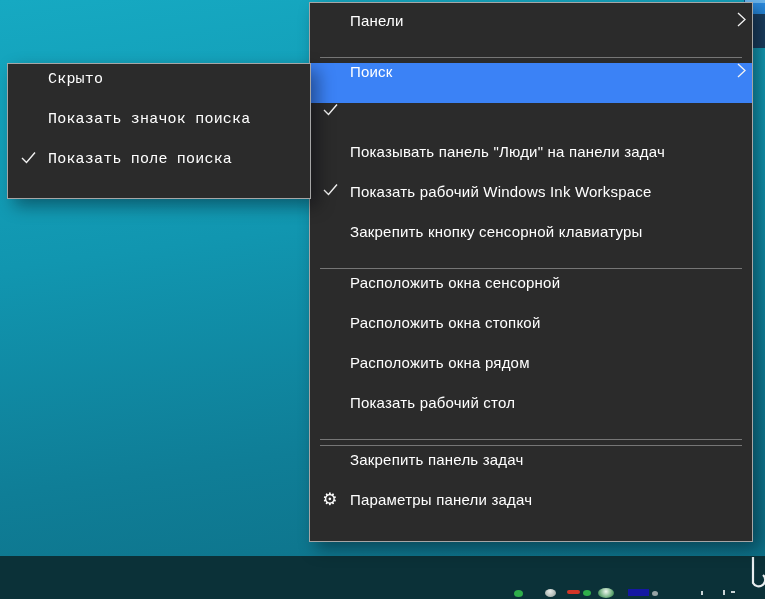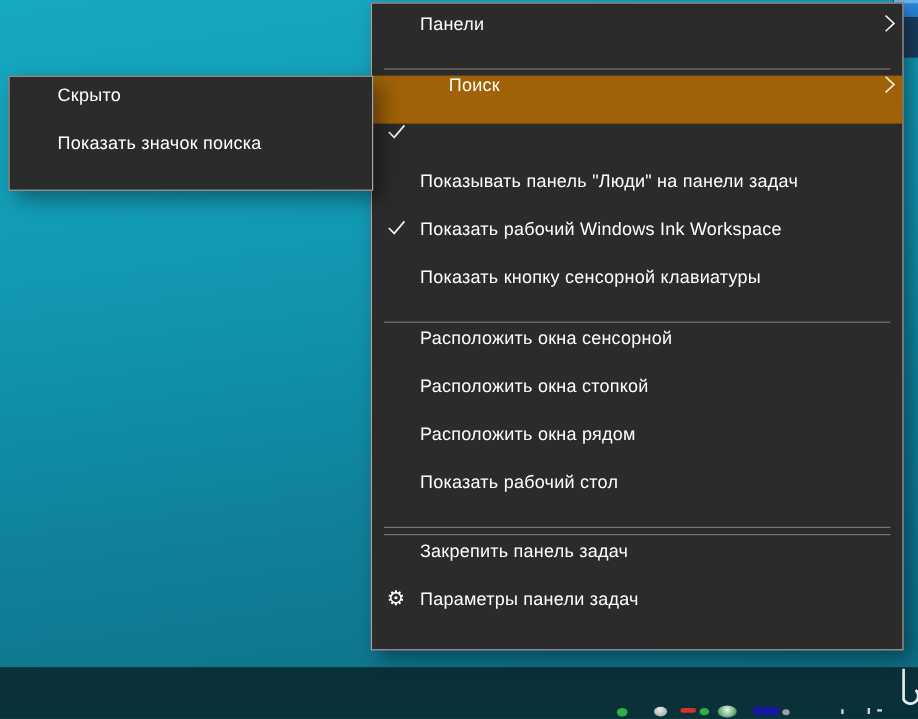--- a/index.html
+++ b/index.html
@@ -16,23 +16,23 @@
   
   .frag{position:absolute;}
   .dot{border-radius:50%;}
   
   .curl{position:absolute;left:749px;top:557px;}
 
   
   .menu,.submenu{position:absolute;background:#2b2b2b;border:1px solid #a6a6a6;
      box-sizing:border-box;box-shadow:7px 7px 16px rgba(0,0,10,.40);color:#fff;}
   .menu{left:309px;top:2px;width:444px;padding:9px 0 10px 0;}
-  .submenu{left:7px;top:63px;width:304px;padding:7px 0;z-index:5;}
+  .submenu{left:7px;top:63px;width:304px;padding:7px 0;z-index:5;font-family:Liberation Mono, monospace;}
   .menu-item{height:40px;display:flex;align-items:flex-start;font-size:15px;letter-spacing:.2px;cursor:default;}
-  .menu-item.highlight{background:#a16207;padding-left:24px;}
+  .menu-item.highlight{background:#3b82f6;}
   .check-col{flex:0 0 40px;display:flex;justify-content:center;align-items:center;}
   .label-col{flex:1;white-space:nowrap;overflow:hidden;}
   .chevron-col{flex:0 0 24px;display:flex;justify-content:flex-end;align-items:center;padding-right:6px;}
   .separator{height:1px;background:#767676;margin:5px 10px 5px 10px;}
   .gear{font-family:"DejaVu Sans",sans-serif;font-size:17px;line-height:1;color:#fff;}
   svg{display:block;}
 </style>
 </head>
 <body>
 
@@ -106,21 +106,21 @@
         <svg width="15" height="13" viewBox="0 0 15 13">
             <path d="M1 7 L5.5 11.5 L14 1.5" fill="none" stroke="#f2f2f2" stroke-width="1.4"></path>
           </svg>
       </span>
       <span class="label-col">Показать рабочий Windows Ink Workspace</span>
       <span class="chevron-col"></span>
     </div>
 
     <div class="menu-item">
       <span class="check-col"></span>
-      <span class="label-col">Показать кнопку сенсорной клавиатуры</span>
+      <span class="label-col">Закрепить кнопку сенсорной клавиатуры</span>
       <span class="chevron-col"></span>
     </div>
 
     <div class="separator"></div>
 
     <div class="menu-item">
       <span class="check-col"></span>
       <span class="label-col">Расположить окна сенсорной</span>
       <span class="chevron-col"></span>
     </div>
@@ -171,16 +171,25 @@
       <span class="label-col">Скрыто</span>
       <span class="chevron-col"></span>
     </div>
 
     <div class="menu-item">
       <span class="check-col"></span>
       <span class="label-col">Показать значок поиска</span>
       <span class="chevron-col"></span>
     </div>
 
+    <div class="menu-item">
+      <span class="check-col">
+        <svg width="15" height="13" viewBox="0 0 15 13">
+            <path d="M1 7 L5.5 11.5 L14 1.5" fill="none" stroke="#f2f2f2" stroke-width="1.4"></path>
+          </svg>
+      </span>
+      <span class="label-col">Показать поле поиска</span>
+      <span class="chevron-col"></span>
+    </div>
 
   </div>
 
 </div>
 
 </body></html>

